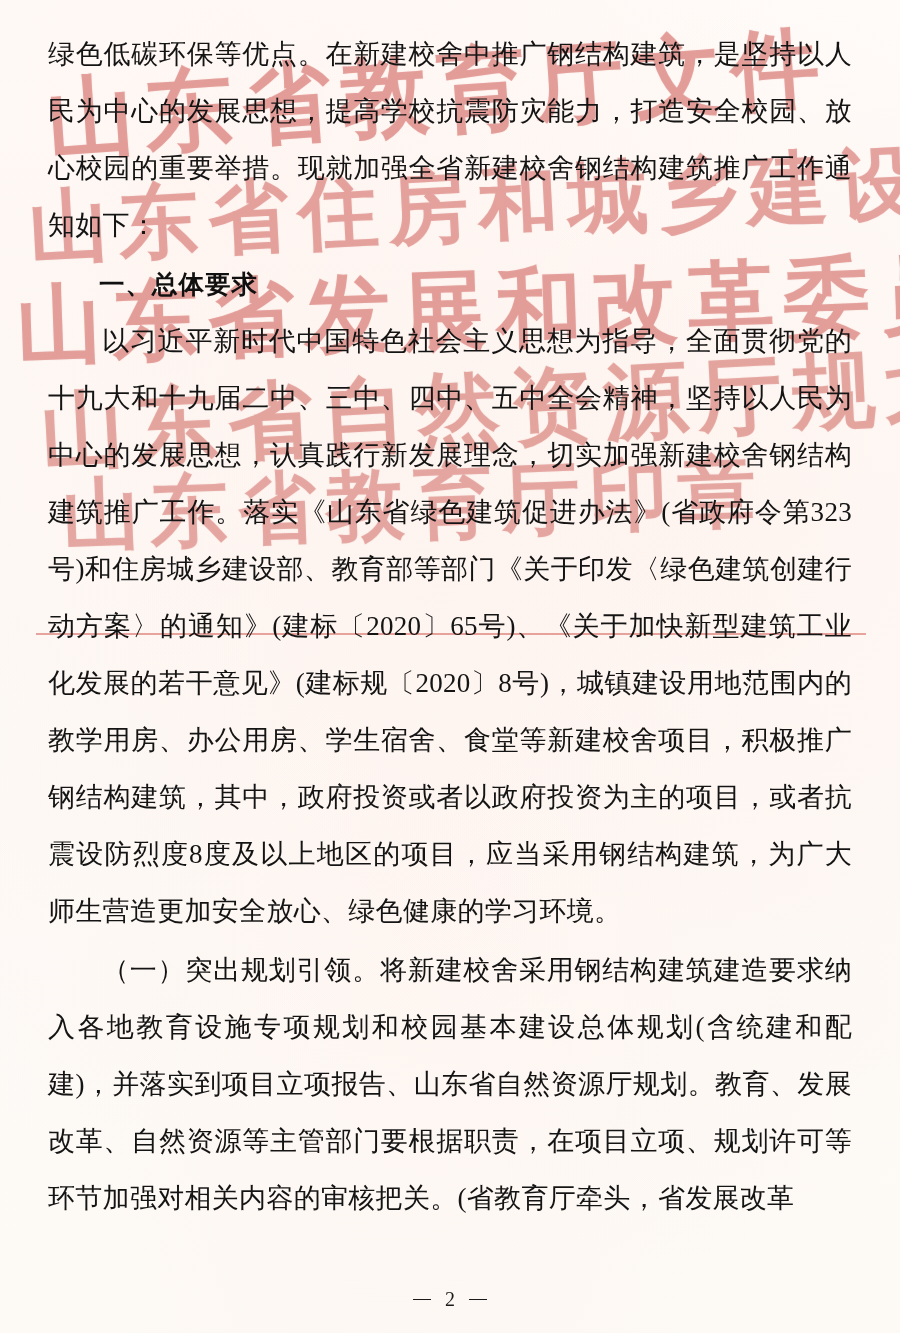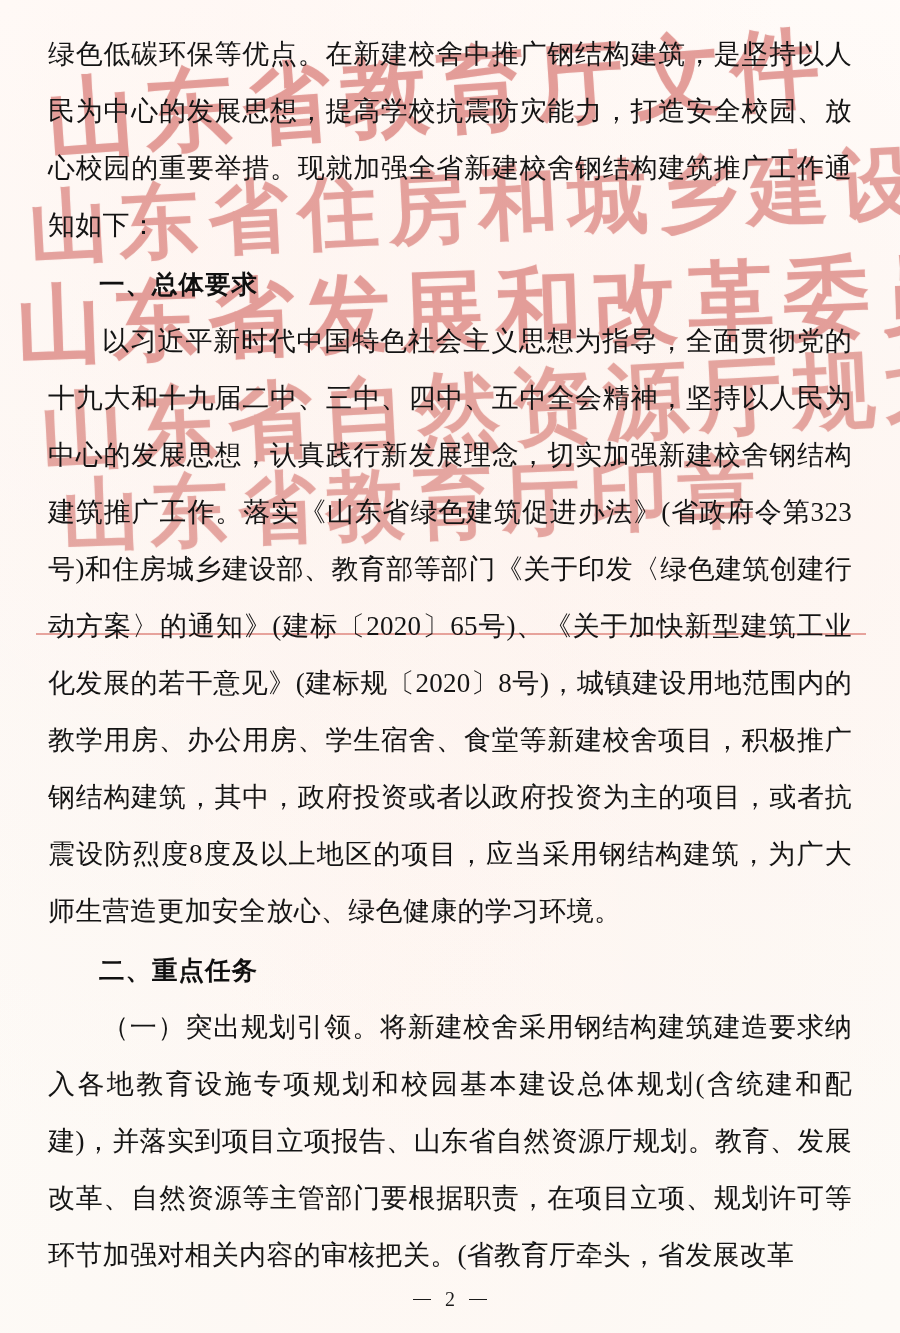--- a/index.html
+++ b/index.html
@@ -133,21 +133,20 @@
     <div class="wm" style="left:40px; top:352px; font-size:84px; transform:rotate(-3deg); color:rgba(206,74,66,0.28);">山东省自然资源厅规划</div>
     <div class="wm" style="left:62px; top:452px; font-size:78px; transform:rotate(-2deg); color:rgba(206,74,66,0.26);">山东省教育厅印章</div>
   </div>
 
   <div id="seal-rule"></div>
 
   <div id="content">
     <p class="para">绿色低碳环保等优点。在新建校舍中推广钢结构建筑，是坚持以人民为中心的发展思想，提高学校抗震防灾能力，打造安全校园、放心校园的重要举措。现就加强全省新建校舍钢结构建筑推广工作通知如下：</p>
     <h2 class="heading">一、总体要求</h2>
     <p class="para indent">以习近平新时代中国特色社会主义思想为指导，全面贯彻党的十九大和十九届二中、三中、四中、五中全会精神，坚持以人民为中心的发展思想，认真践行新发展理念，切实加强新建校舍钢结构建筑推广工作。落实《山东省绿色建筑促进办法》(省政府令第323号)和住房城乡建设部、教育部等部门《关于印发〈绿色建筑创建行动方案〉的通知》(建标〔2020〕65号)、《关于加快新型建筑工业化发展的若干意见》(建标规〔2020〕8号)，城镇建设用地范围内的教学用房、办公用房、学生宿舍、食堂等新建校舍项目，积极推广钢结构建筑，其中，政府投资或者以政府投资为主的项目，或者抗震设防烈度8度及以上地区的项目，应当采用钢结构建筑，为广大师生营造更加安全放心、绿色健康的学习环境。</p>
-    <h2 class="heading">二、重点任务</h2>
     <p class="para indent">（一）突出规划引领。将新建校舍采用钢结构建筑建造要求纳入各地教育设施专项规划和校园基本建设总体规划(含统建和配建)，并落实到项目立项报告、山东省自然资源厅规划。教育、发展改革、自然资源等主管部门要根据职责，在项目立项、规划许可等环节加强对相关内容的审核把关。(省教育厅牵头，省发展改革</p>
   </div>
 
   <div id="footer">
     <span class="dash"></span>
     <span>2</span>
     <span class="dash"></span>
   </div>
 
 </div>

